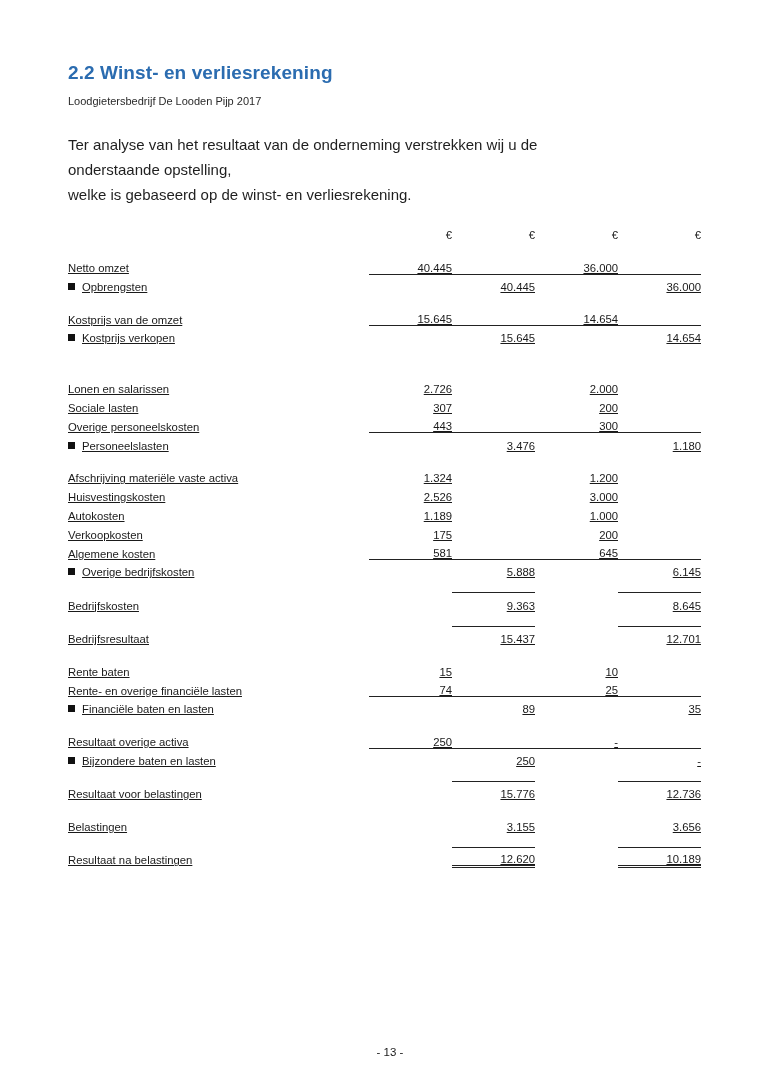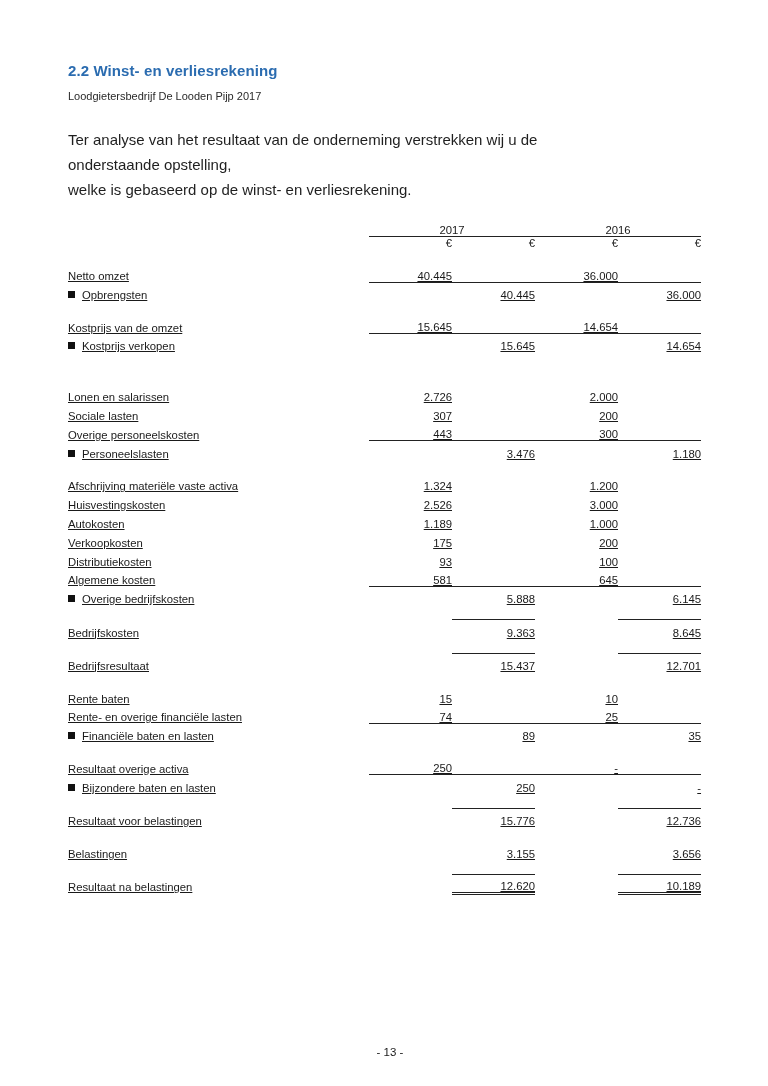--- a/index.html
+++ b/index.html
@@ -17,21 +17,21 @@
   }
   .page {
     position: relative;
     width: 768px;
     height: 1086px;
     box-sizing: border-box;
     padding: 62px 66px 0 68px;
   }
   .doc-title {
     color: #2b6cb0;
-    font-size: 15px;
+    font-size: 19px;
     font-weight: bold;
     margin: 0 0 4px 0;
     letter-spacing: .1px;
   }
   .doc-subtitle {
     font-size: 11px;
     color: #2a2a2a;
     margin: 11px 0 26px 0;
   }
   .intro {
@@ -128,25 +128,20 @@
     <colgroup>
       <col class="c-label">
         <col class="c-n">
         <col class="c-n">
         <col class="c-n">
         <col class="c-n">
     </colgroup>
     <tbody>
       <tr>
         <td></td>
-        <td class="yr-head yr-underline" colspan="2">2017</td>
-        <td class="yr-head yr-underline" colspan="2">2016</td>
-      </tr>
-      <tr>
-        <td></td>
         <td class="eur">€</td>
         <td class="eur">€</td>
         <td class="eur">€</td>
         <td class="eur">€</td>
       </tr>
       <tr class="spacer">
           <td colspan="5"></td>
         </tr>
     </tbody>
     <tbody id="rows-body">
@@ -240,27 +235,20 @@
           <td class="cell-num"></td>
         </tr>
         <tr class="row-h">
           <td class="cell-label"><span>Verkoopkosten</span></td>
           <td class="cell-num">175</td>
           <td class="cell-num"></td>
           <td class="cell-num">200</td>
           <td class="cell-num"></td>
         </tr>
         <tr class="row-h">
-          <td class="cell-label"><span>Distributiekosten</span></td>
-          <td class="cell-num">93</td>
-          <td class="cell-num"></td>
-          <td class="cell-num">100</td>
-          <td class="cell-num"></td>
-        </tr>
-        <tr class="row-h">
           <td class="cell-label"><span>Algemene kosten</span></td>
           <td class="cell-num underline-cell">581</td>
           <td class="cell-num"></td>
           <td class="cell-num underline-cell">645</td>
           <td class="cell-num"></td>
         </tr>
         <tr class="row-h">
           <td class="cell-label bold"><span class="bullet"></span><span>Overige bedrijfskosten</span></td>
           <td class="cell-num bold"></td>
           <td class="cell-num bold rule-top">5.888</td>

